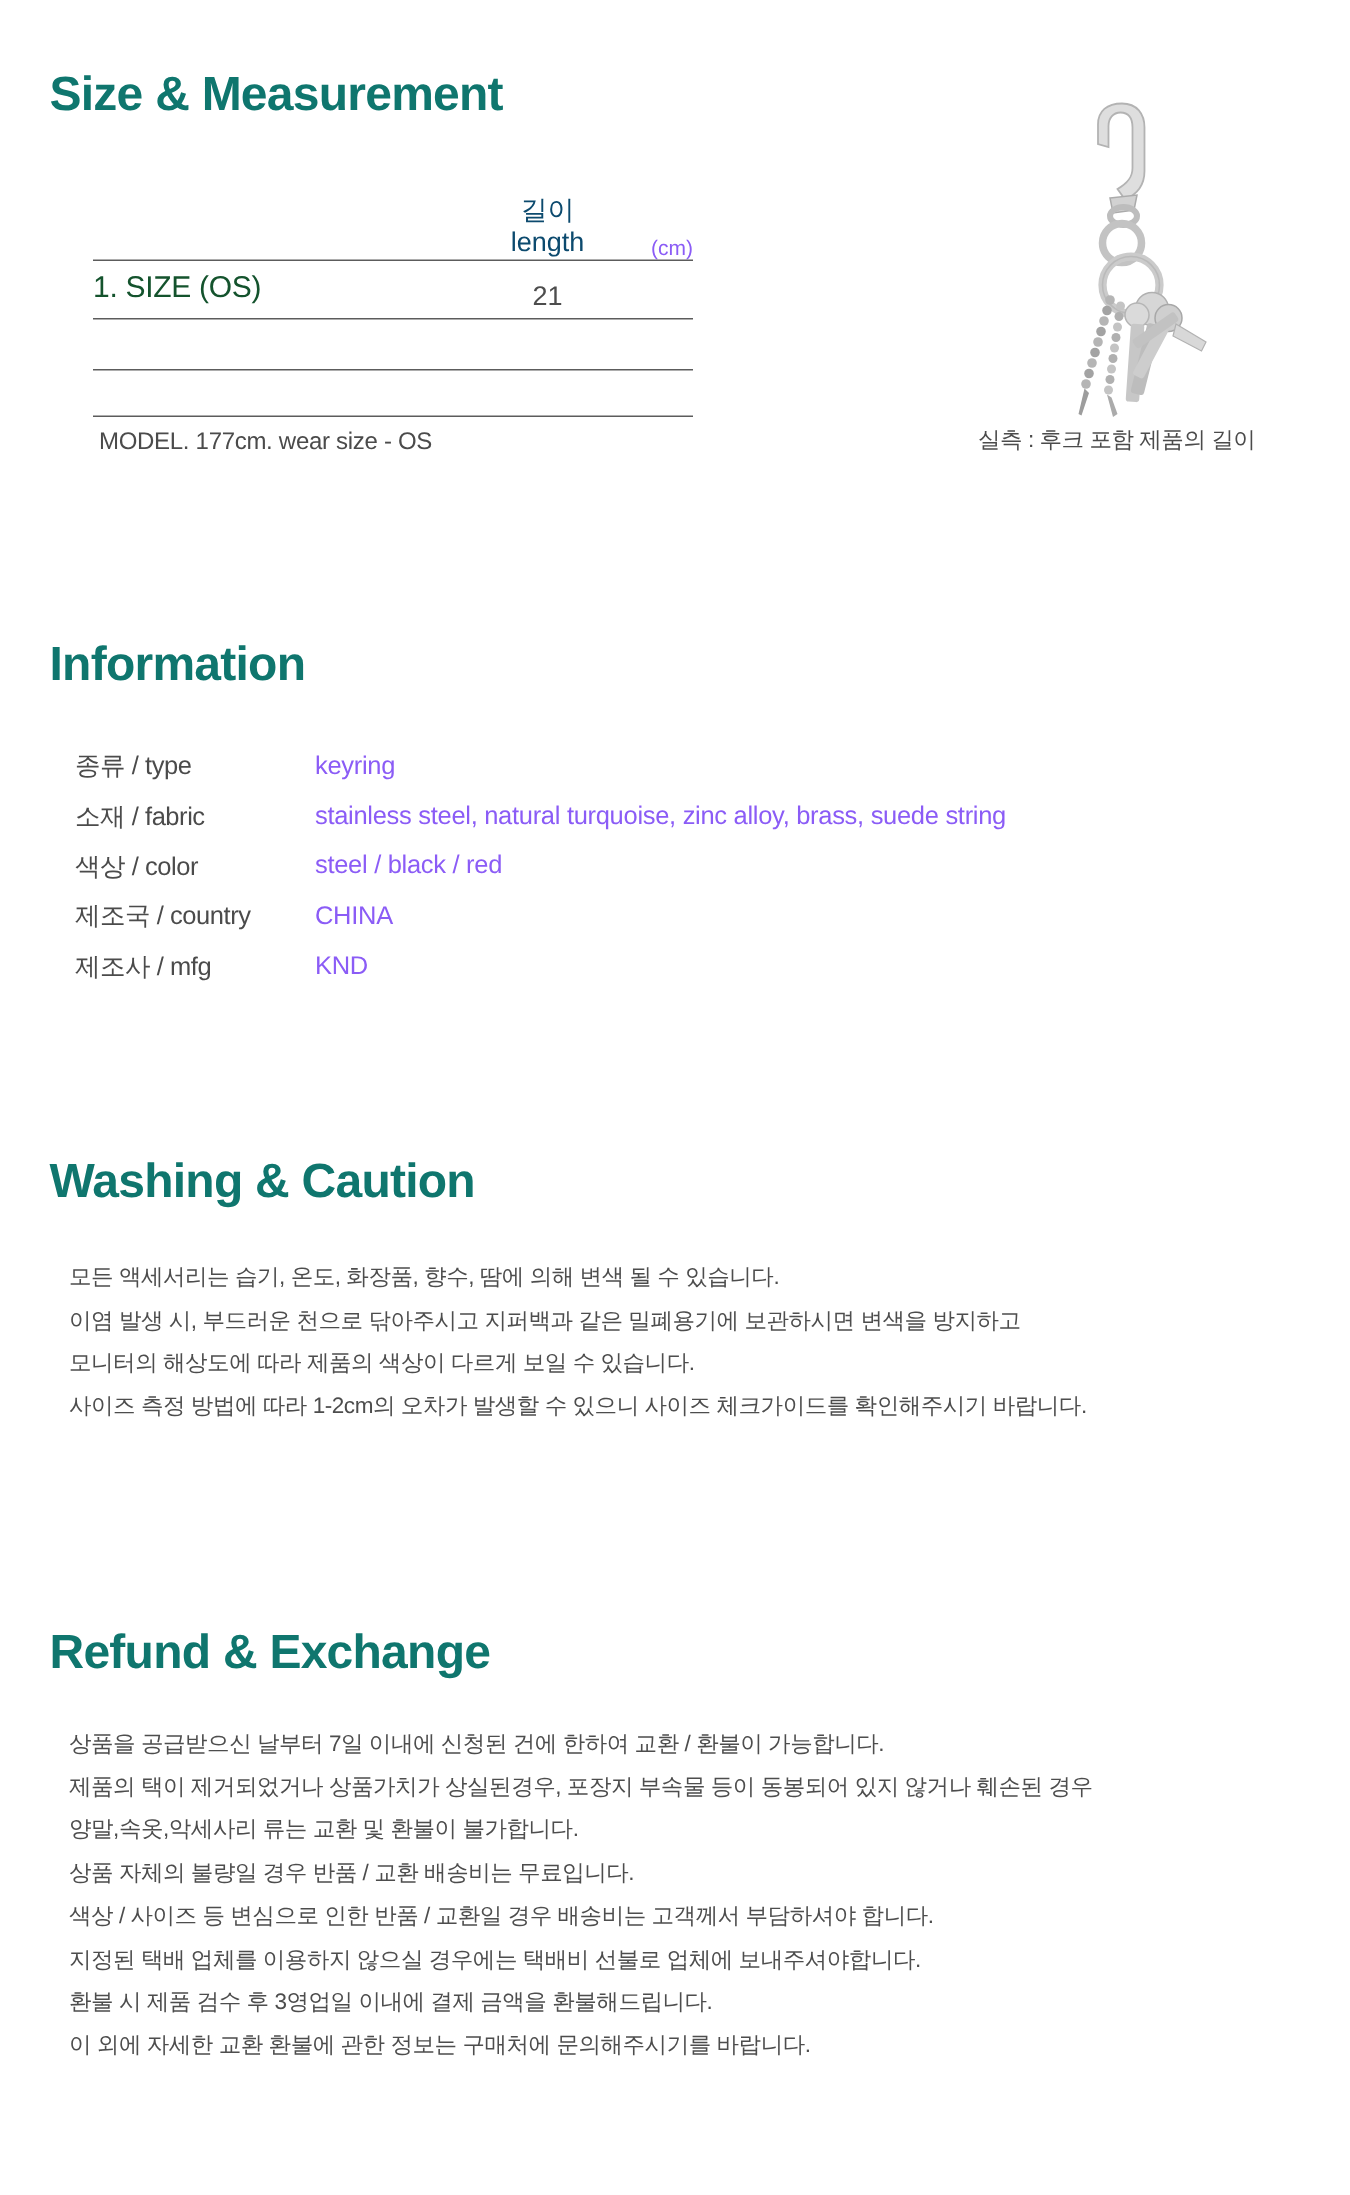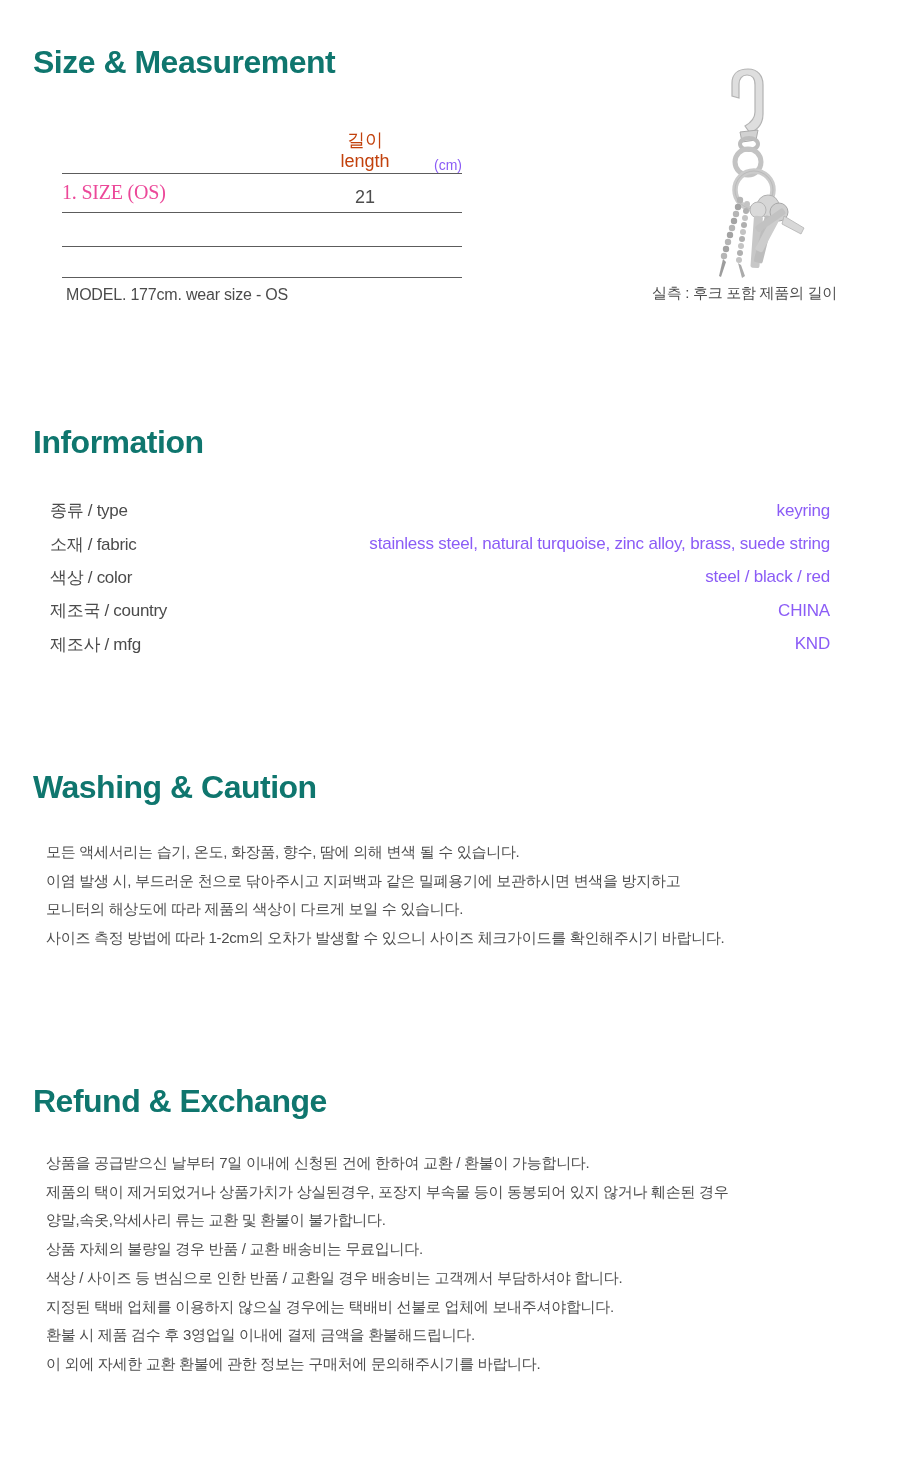--- a/index.html
+++ b/index.html
@@ -23,54 +23,54 @@
   }
   #title-size    { left: 33px; top: 44px; }
   #title-info    { left: 33px; top: 424px; }
   #title-washing { left: 33px; top: 769px; }
   #title-refund  { left: 33px; top: 1083px; }
 
   
   .meas-table { position: absolute; left: 62px; top: 130px; width: 400px; height: 160px; }
   .meas-head-col {
     position: absolute; left: 228px; top: 0; width: 150px;
-    text-align: center; font-size: 18px; line-height: 21px; color: #c2410c;
+    text-align: center; font-size: 18px; line-height: 21px; color: #0c4a6e;
   }
   .meas-unit {
     position: absolute; right: 0; top: 27px;
     font-size: 14px; color: #8b5cf6;
   }
   .t-line { position: absolute; left: 0; right: 0; height: 0; border-top: 1px solid #5c5c5c; }
   .t-line.l1 { top: 43px; }
   .t-line.l2 { top: 82px; }
   .t-line.l3 { top: 116px; }
   .t-line.l4 { top: 147px; }
   .meas-row-label {
     position: absolute; left: 0; top: 51px;
-    font-size: 20px; color: #ec4899; letter-spacing: -0.2px; font-family: Liberation Serif, serif;
+    font-size: 20px; color: #14532d; letter-spacing: -0.2px;
   }
   .meas-row-value {
     position: absolute; left: 228px; top: 57px; width: 150px;
     text-align: center; font-size: 18px; color: #4d4d4d;
   }
   .model-note {
     position: absolute; left: 66px; top: 286px;
     font-size: 16px; color: #4b4b4b; letter-spacing: -0.2px;
   }
 
   
   .product-figure { position: absolute; left: 688px; top: 66px; width: 124px; height: 214px; }
   .figure-caption {
     position: absolute; left: 652px; top: 284px; width: 200px;
     font-size: 15px; color: #4b4b4b; letter-spacing: -0.3px;
   }
 
   
   .info-rows { position: absolute; left: 50px; top: 494px; width: 780px; }
-  .info-row { display: flex; align-items: center; height: 33.4px; justify-content: space-between; }
+  .info-row { display: flex; align-items: center; height: 33.4px; }
   .info-label { width: 160px; font-size: 17px; color: #4b4b4b; letter-spacing: -0.3px; flex: none; }
   .info-value { font-size: 17px; color: #8b5cf6; letter-spacing: -0.2px; }
 
   
   .text-block { position: absolute; left: 46px; width: 820px; }
   .text-block .tline {
     font-size: 15px; line-height: 28.7px;
     color: #4d4d4d; letter-spacing: -0.3px;
     white-space: nowrap;
   }

